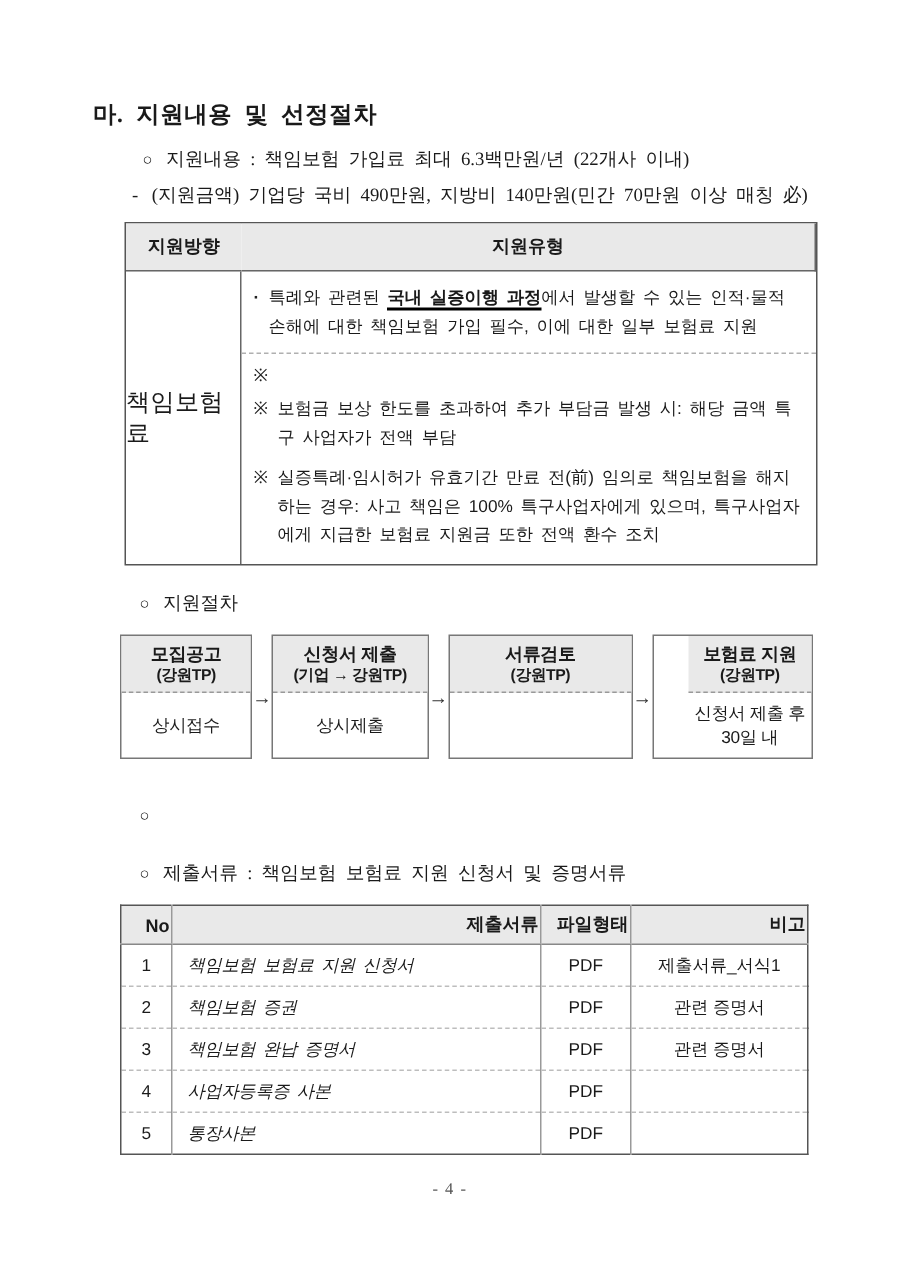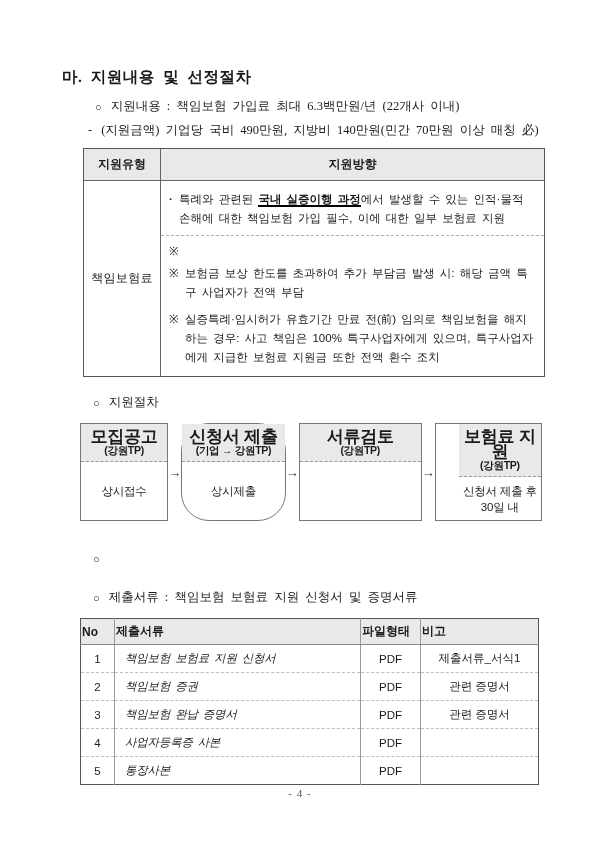--- a/index.html
+++ b/index.html
@@ -28,55 +28,55 @@
     display:grid;grid-template-columns:77px 1fr;
     font-size:11.5px;
   }
   .st-h{
     background:#e9e9e9;font-weight:bold;text-align:center;
     height:31px;line-height:31px;border-bottom:1px solid #666;font-size:12px;
   }
   .st-h1{border-right:1px solid #666;}
   .st-label{
     border-right:1px solid #666;display:flex;align-items:center;justify-content:center;
-    font-size:12px;letter-spacing:.3px;text-align:right;
+    font-size:16px;letter-spacing:.3px;
   }
   .st-body{display:flex;flex-direction:column;}
   .st-sec1{padding:9px 8px 7px 8px;}
   .st-sec2{border-top:1px dashed #b0b0b0;padding:6px 8px 9px 8px;}
   .titem{display:flex;line-height:19px;word-spacing:2px;}
   .titem .tmark{flex:0 0 16px;color:#222;}
   .titem .tmark.dot{flex:0 0 10px;font-weight:bold;}
   .titem + .titem{margin-top:3px;}
   .titem.gap{margin-top:8px;}
   .hl{font-weight:bold;border-bottom:2px solid #000000;padding-bottom:0px;}
 
   
   .flow{margin:11px 0 0 18px;width:462px;display:flex;align-items:stretch;
         font-family:"Liberation Sans", sans-serif;}
   .fstep{border:1px solid #777;background:#fff;display:flex;flex-direction:column;box-sizing:border-box;}
-  .fs1{width:91px;} .fs2{width:108px;border-radius:28px;} .fs3{width:127px;} .fs4{width:110px;padding-left:23px;}
+  .fs1{width:91px;} .fs2{width:108px;} .fs3{width:127px;} .fs4{width:110px;padding-left:23px;}
   .fhead{background:#e9e9e9;border-bottom:1px dashed #999;text-align:center;padding:5px 1px 4px 1px;}
-  .fhead .ft{font-size:17px;font-weight:bold;line-height:15px;letter-spacing:-.2px;}
+  .fhead .ft{font-size:12px;font-weight:bold;line-height:15px;letter-spacing:-.2px;}
   .fhead .fsub{font-size:10.5px;font-weight:bold;line-height:13px;letter-spacing:-.3px;}
   .fbody{flex:1;display:flex;align-items:center;justify-content:center;text-align:center;
          font-size:11.5px;line-height:16px;padding:4px 3px;min-height:35px;letter-spacing:-.2px;}
   .farrow{flex:1;display:flex;align-items:center;justify-content:center;
           font-size:13px;color:#333;font-weight:bold;}
 
   
   .dtable{
     margin:11px 0 0 18px;width:458px;border-collapse:collapse;
     font-family:"Liberation Sans", sans-serif;font-size:11.5px;table-layout:fixed;
     border:1.5px solid #555;
   }
   .dtable col.c-no{width:34px;} .dtable col.c-doc{width:246px;}
   .dtable col.c-file{width:60px;} .dtable col.c-note{width:118px;}
   .dtable th{
-    background:#e9e9e9;font-weight:bold;height:23px;text-align:left;
+    background:#e9e9e9;font-weight:bold;height:23px;text-align:right;
     border-bottom:1px solid #888;font-size:12px;margin-left:16px;
   }
   .dtable td{height:25px;}
   .dtable th + th, .dtable td + td{border-left:1px solid #999;}
   .dtable tbody tr + tr td{border-top:1px dashed #bdbdbd;}
   .td-c{text-align:center;}
   .td-l{text-align:left;padding-left:10px;letter-spacing:-.2px;word-spacing:2px;font-style:italic;}
 
   .page-footer{
     position:absolute;left:0;top:787px;width:600px;text-align:center;
@@ -95,22 +95,22 @@
     <span class="marker">○</span>
     <span>지원내용 : 책임보험 가입료 최대 6.3백만원/년 (22개사 이내)</span>
   </div>
 
   <div class="bullet-line bl-amount">
     <span class="marker">-</span>
     <span>(지원금액) 기업당 국비 490만원, 지방비 140만원(민간 70만원 이상 매칭 必)</span>
   </div>
 
   <div class="stable">
+    <div class="st-h st-h2">지원방향</div>
     <div class="st-h st-h1">지원유형</div>
-    <div class="st-h st-h2">지원방향</div>
     <div class="st-label">책임보험료</div>
     <div class="st-body">
       <div class="st-sec1">
         <div class="titem">
           <span class="tmark dot">·</span>
           <span><span>특례와 관련된 </span><span class="hl">국내 실증이행 과정</span><span>에서 발생할 수 있는 인적·물적 손해에 대한 책임보험 가입 필수, 이에 대한 일부 보험료 지원</span></span>
         </div>
       </div>
       <div class="st-sec2">
         <div class="titem">

